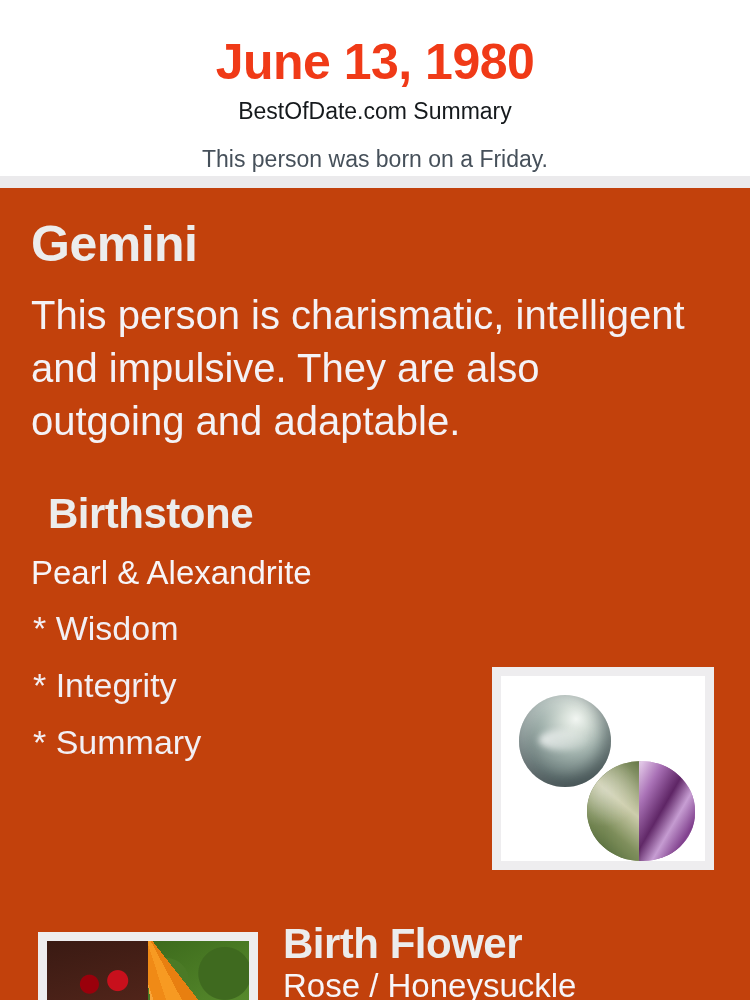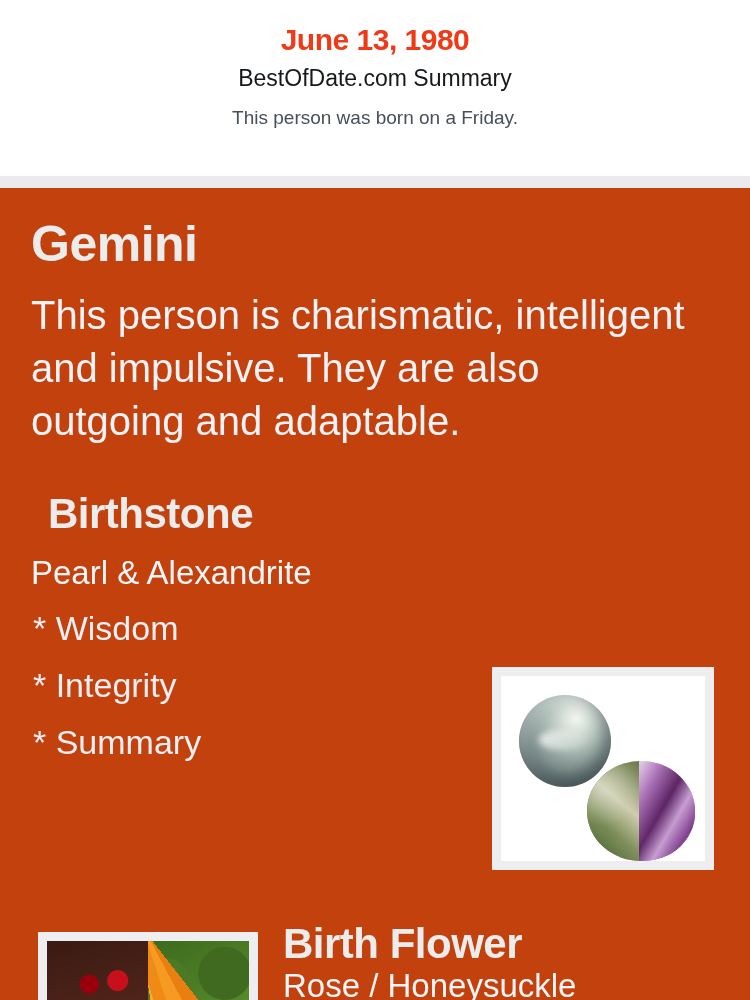--- a/index.html
+++ b/index.html
@@ -24,39 +24,39 @@
   .header {
     position: absolute;
     left: 0; top: 0;
     width: 750px;
     height: 176px;
     background: #ffffff;
     text-align: center;
   }
   .header-title {
     margin: 0;
-    padding-top: 24px;
-    font-size: 30px;
+    padding-top: 36px;
+    font-size: 50px;
     font-weight: bold;
     letter-spacing: -0.5px;
     color: #f03a17;
     line-height: 1.05;
   }
   .header-subtitle {
     margin: 0;
     padding-top: 10px;
     font-size: 23px;
     font-weight: normal;
     color: #15191c;
     line-height: 1.1;
   }
   .header-note {
-    margin: 8px;
+    margin: 14px;
     padding-top: 9px;
-    font-size: 19px;
+    font-size: 23px;
     font-weight: normal;
     color: #46505a;
     line-height: 1.1;
   }
   .divider-band {
     position: absolute;
     left: 0; top: 176px;
     width: 750px;
     height: 12px;
     background: #ebeaec;

